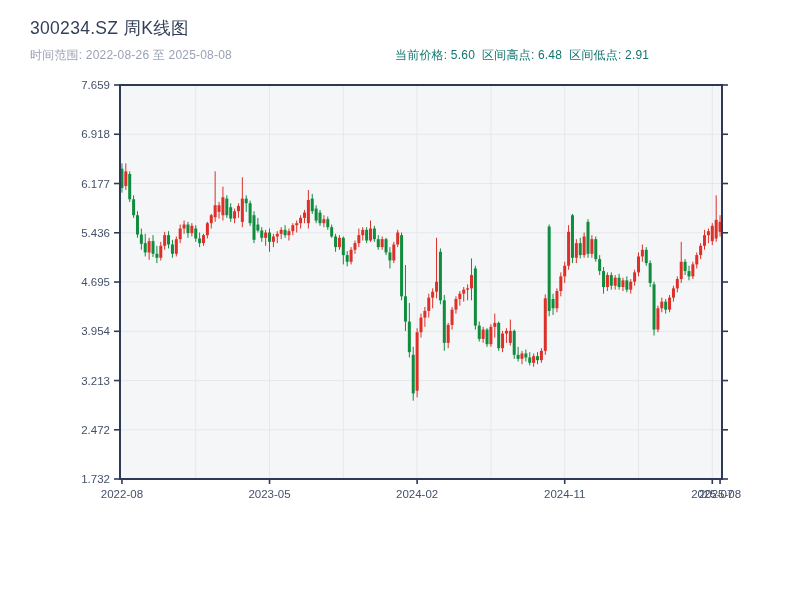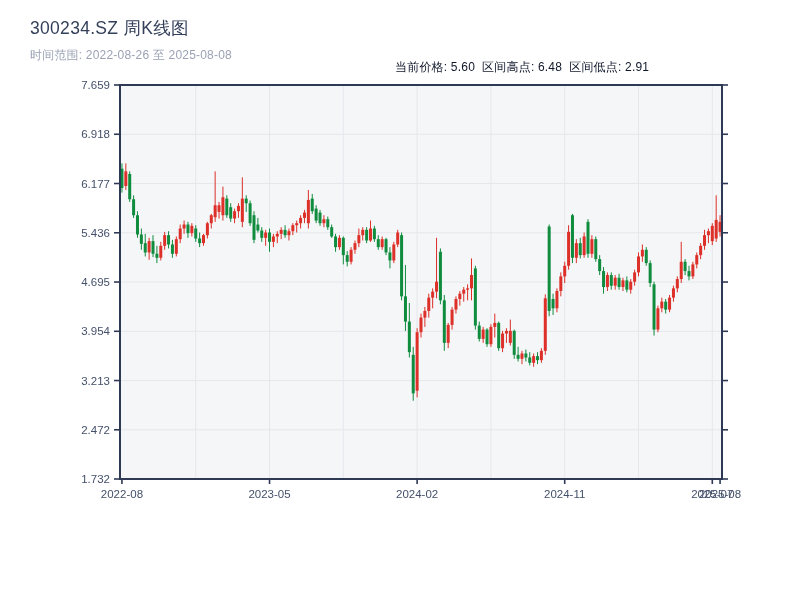--- a/index.html
+++ b/index.html
@@ -1,19 +1,19 @@
 <!DOCTYPE html>
 <html><head>
 <meta charset="utf-8">
 <style>
   html,body{margin:0;padding:0;background:#ffffff;font-family:"Liberation Sans","DejaVu Sans",sans-serif;}
   #stage{position:relative;width:800px;height:600px;background:#ffffff;overflow:hidden;padding-left:21px;}
   .title{position:absolute;left:30px;top:16px;font-size:17.5px;color:#34405a;letter-spacing:.3px;}
   .subtitle{position:absolute;left:30px;top:47px;font-size:12px;color:#9aa2b4;letter-spacing:.2px;text-align:right;}
-  .stats{position:absolute;left:395px;top:47px;font-size:12px;color:#0f172a;letter-spacing:.2px;white-space:pre;margin-top:12px;}
+  .stats{position:absolute;left:395px;top:47px;font-size:12px;color:#0f766e;letter-spacing:.2px;white-space:pre;}
   svg{position:absolute;left:0;top:0;}
   text{font-family:"Liberation Sans","DejaVu Sans",sans-serif;}
 </style>
 </head>
 <body>
 
 <div id="stage">
   <div class="title">300234.SZ 周K线图</div>
   <div class="subtitle">时间范围: 2022-08-26 至 2025-08-08</div>
   <div class="stats">当前价格: 5.60  区间高点: 6.48  区间低点: 2.91</div>

